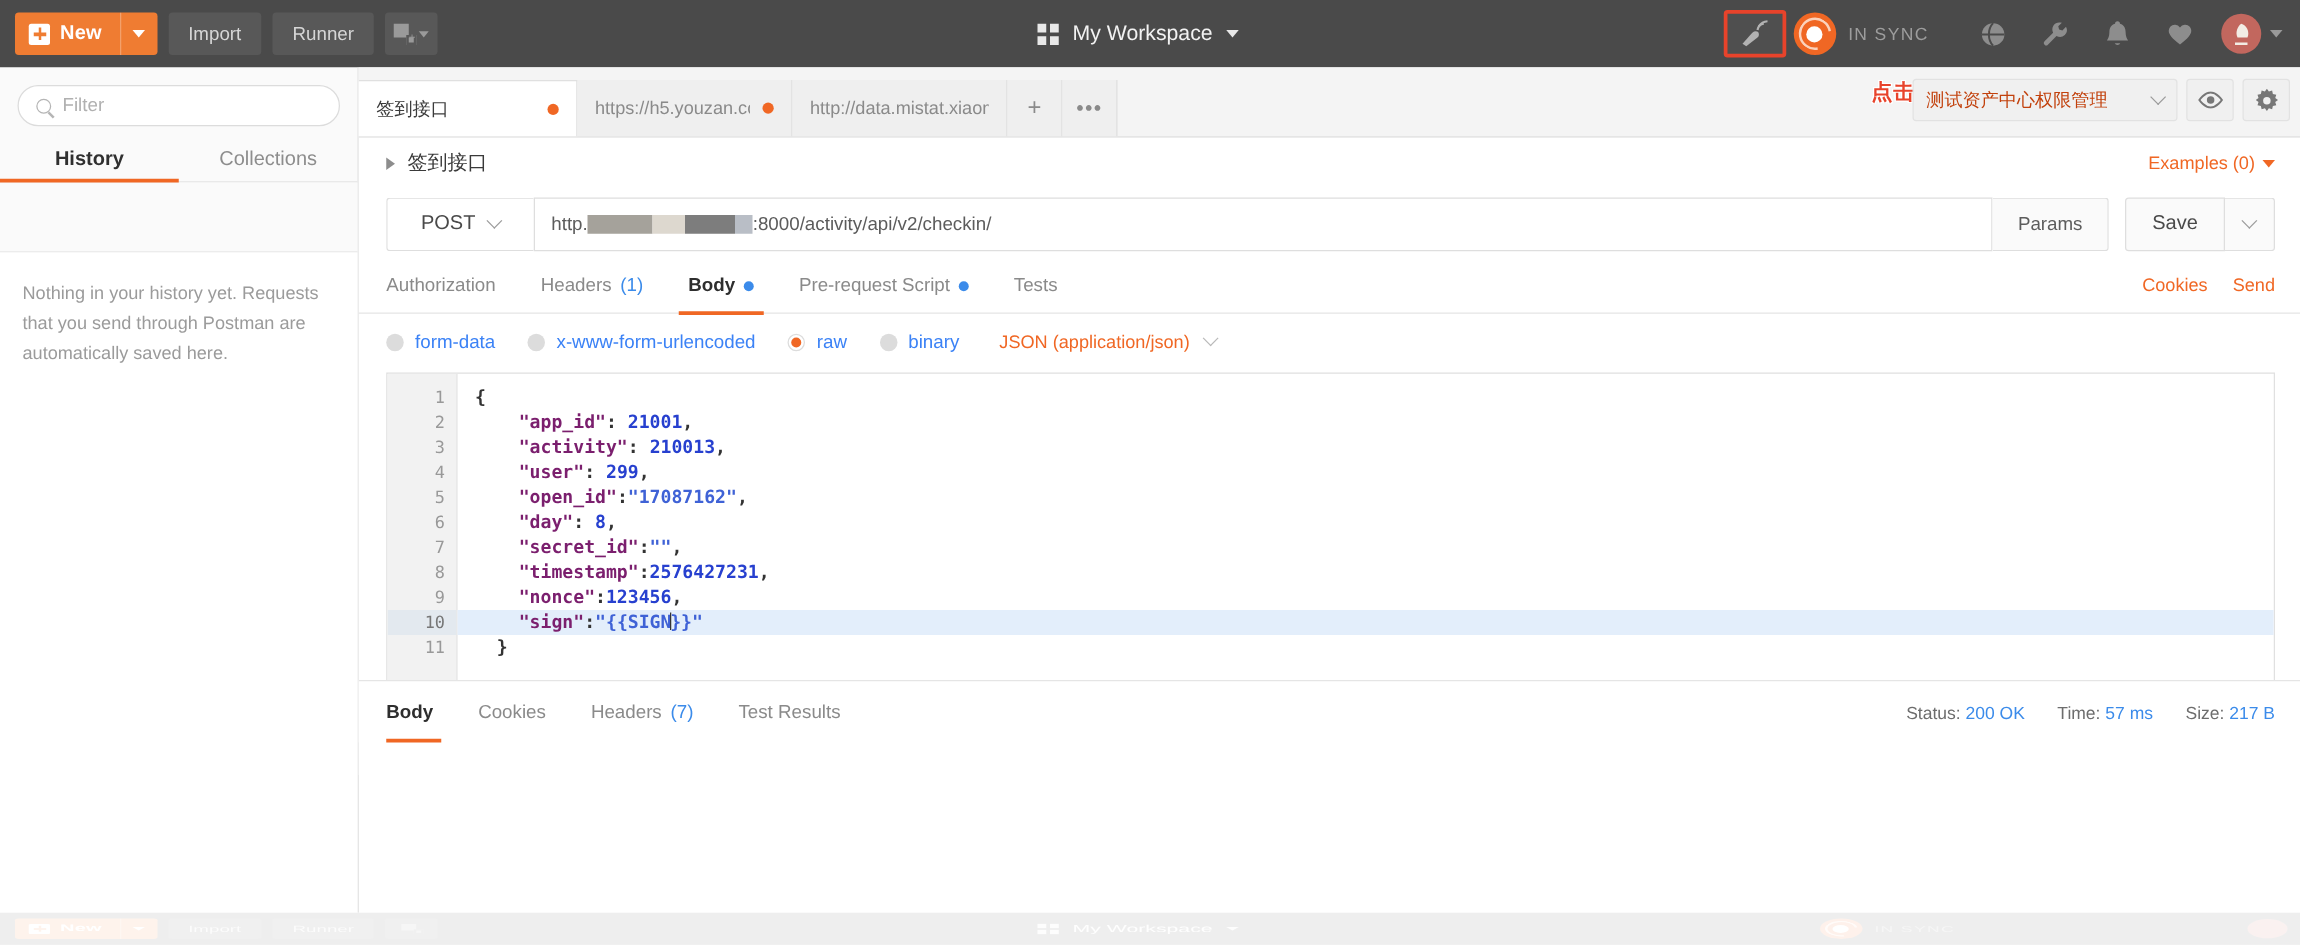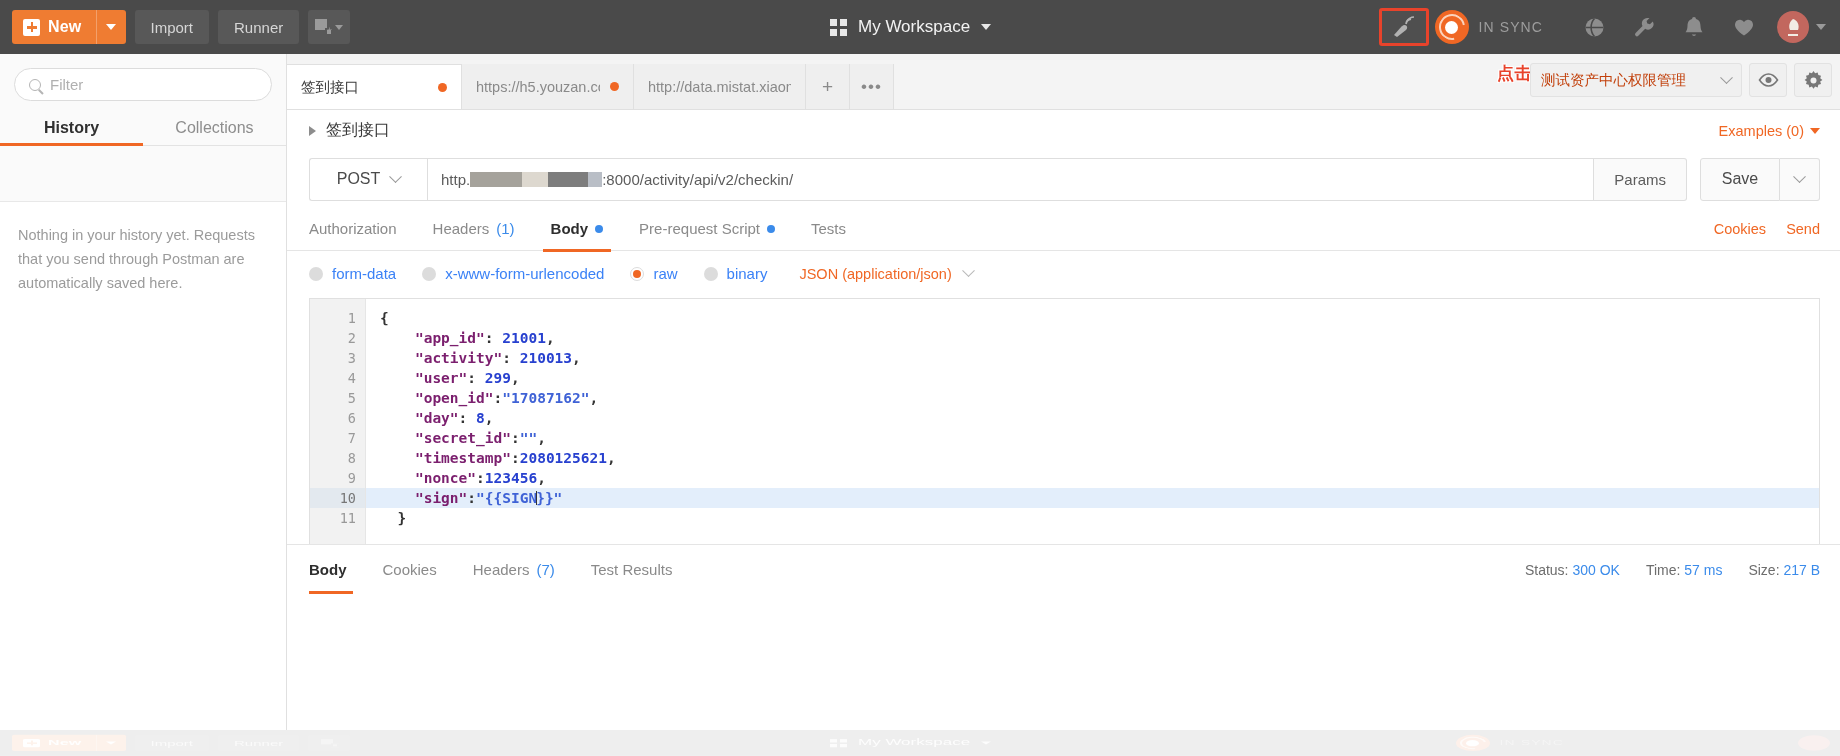--- a/index.html
+++ b/index.html
@@ -636,21 +636,21 @@
         <div class="gl">11</div>
       </div>
       <div class="code">
         <div class="cl"><span class="tok-punc">{</span></div>
         <div class="cl">    <span class="tok-key">"app_id"</span><span class="tok-punc">: </span><span class="tok-num">21001</span><span class="tok-punc">,</span></div>
         <div class="cl">    <span class="tok-key">"activity"</span><span class="tok-punc">: </span><span class="tok-num">210013</span><span class="tok-punc">,</span></div>
         <div class="cl">    <span class="tok-key">"user"</span><span class="tok-punc">: </span><span class="tok-num">299</span><span class="tok-punc">,</span></div>
         <div class="cl">    <span class="tok-key">"open_id"</span><span class="tok-punc">:</span><span class="tok-str">"17087162"</span><span class="tok-punc">,</span></div>
         <div class="cl">    <span class="tok-key">"day"</span><span class="tok-punc">: </span><span class="tok-num">8</span><span class="tok-punc">,</span></div>
         <div class="cl">    <span class="tok-key">"secret_id"</span><span class="tok-punc">:</span><span class="tok-str">""</span><span class="tok-punc">,</span></div>
-        <div class="cl">    <span class="tok-key">"timestamp"</span><span class="tok-punc">:</span><span class="tok-num">2080125621</span><span class="tok-punc">,</span></div>
+        <div class="cl">    <span class="tok-key">"timestamp"</span><span class="tok-punc">:</span><span class="tok-num">2576427231</span><span class="tok-punc">,</span></div>
         <div class="cl">    <span class="tok-key">"nonce"</span><span class="tok-punc">:</span><span class="tok-num">123456</span><span class="tok-punc">,</span></div>
         <div class="cl hl">    <span class="tok-key">"sign"</span><span class="tok-punc">:</span><span class="tok-str">"{{SIGN</span><span class="caret-blink"></span><span class="tok-str">}}"</span></div>
         <div class="cl">  <span class="tok-punc">}</span></div>
       </div>
     </div>
 
     <div class="resptabs">
       <div class="rstab active">
         <span>Body</span>
       </div>
@@ -660,21 +660,21 @@
       <div class="rstab">
         <span>Headers</span>
         <span style="color:#3b8bea">(7)</span>
       </div>
       <div class="rstab">
         <span>Test Results</span>
       </div>
       <div class="rs-meta">
         <span>
           <span>Status:</span>
-          <b>300 OK</b>
+          <b>200 OK</b>
         </span>
         <span>
           <span>Time:</span>
           <b>57 ms</b>
         </span>
         <span>
           <span>Size:</span>
           <b>217 B</b>
         </span>
       </div>

